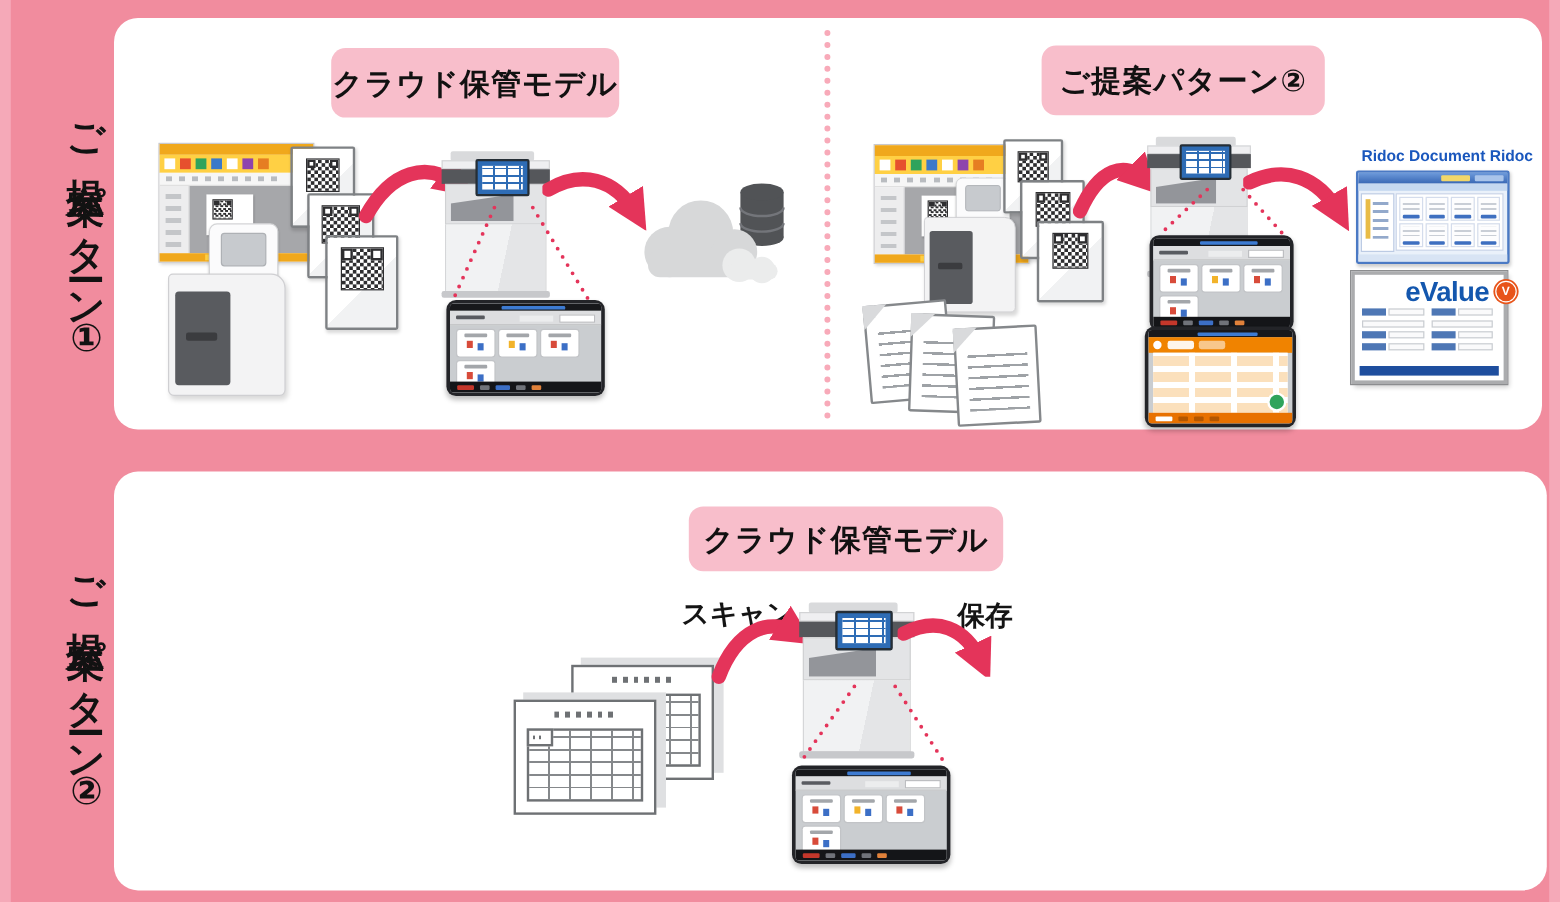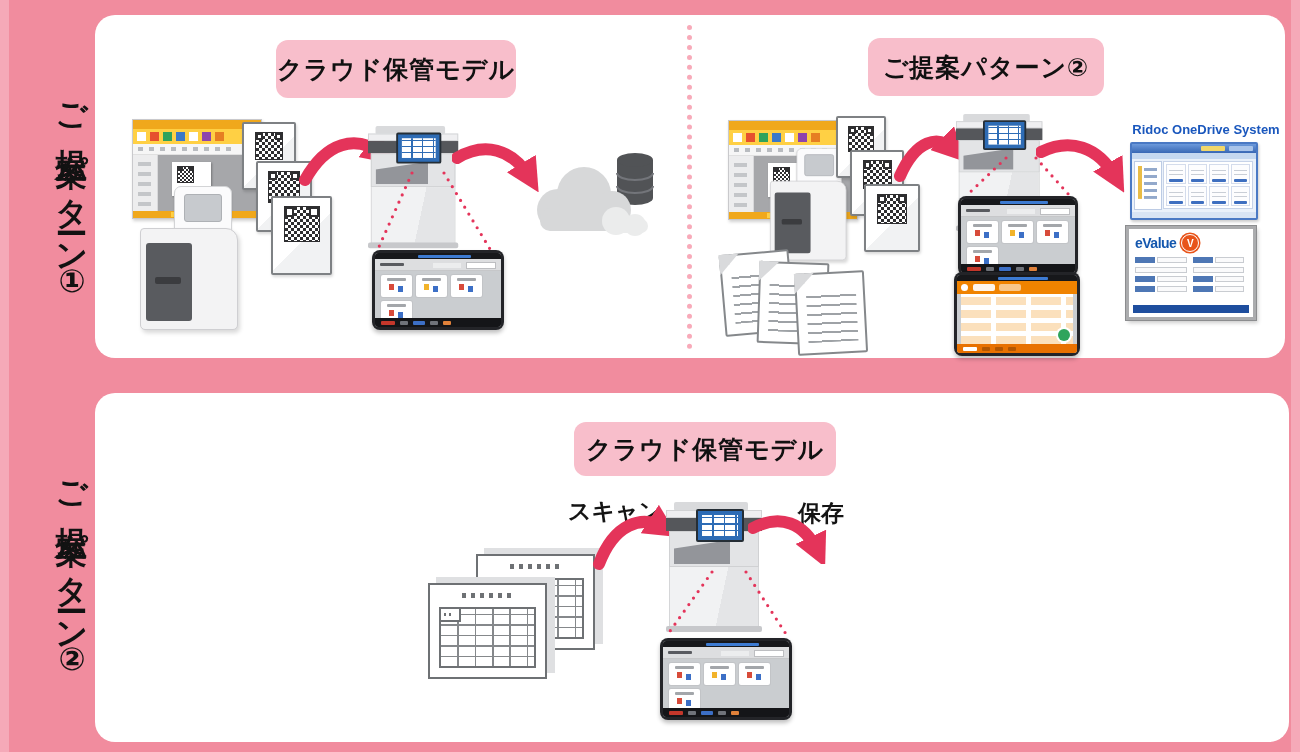--- a/index.html
+++ b/index.html
@@ -157,21 +157,21 @@
   .rd .mm i::before{content:"";position:absolute;left:2px;right:2px;top:2px;height:8px;
       background:repeating-linear-gradient(0deg,#C9CED6 0 1.5px,transparent 1.5px 4px);}
   .rd .mm i::after{content:"";position:absolute;left:2px;right:2px;bottom:1.5px;height:2.5px;
       background:#3E6FC0;border-radius:1px;}
   .rd .st{position:absolute;left:0;right:0;bottom:0;height:6px;background:#D8E4F4;}
 
   
   .ev{position:absolute;width:130px;height:94px;background:#fff;border:3px solid #ABACAE;
       box-shadow:0 0 0 1px #8C8D8F,2px 3px 4px rgba(0,0,0,.2);box-sizing:border-box;}
   .ev .ehd{position:absolute;left:6px;top:3px;height:22px;display:flex;align-items:center;gap:5px;}
-  .ev .brand{font-size:14px;font-weight:bold;color:var(--evalue_blue,#1457AE);letter-spacing:-.5px;}
+  .ev .brand{font-size:23px;font-weight:bold;color:var(--evalue_blue,#1457AE);letter-spacing:-.5px;margin-left:36px;}
   .ev .vmark{width:16px;height:16px;border-radius:50%;background:var(--evalue_orange,#E8541A);color:#fff;
       font-size:10px;font-weight:bold;display:flex;align-items:center;justify-content:center;
       border:1.5px solid #fff;box-shadow:0 0 0 1.5px var(--evalue_orange,#E8541A);}
   .ev .form{position:absolute;left:6px;right:6px;top:28px;bottom:15px;display:flex;flex-wrap:wrap;
       column-gap:6px;align-content:flex-start;}
   .evr{flex:0 0 46%;height:6px;margin-bottom:3.5px;display:flex;gap:2px;}
   .evr b{width:20px;background:#2F5FA8;opacity:.85;}
   .evr i{flex:1;border:1px solid #C9CCD1;background:#FAFAFB;}
   .ev .ft{position:absolute;left:4px;right:4px;bottom:4px;height:8px;background:#1E4E9E;}
 
@@ -388,21 +388,21 @@
           <i></i>
           <i></i>
         </div>
     </div>
   </div>
 
   <svg class="abs" style="left:1036px;top:136px" width="92" height="58" viewBox="0 0 92 58">
     <path d="M5,16 C34,2 62,10 80,42" fill="none" style="stroke:var(--arrow_red,#E4345A)" stroke-width="12" stroke-linecap="round" marker-end="url(#ah)"></path>
   </svg>
 
-  <div class="rdtitle" style="left:1118px;top:122px;width:176px">Ridoc OneDrive System</div>
+  <div class="rdtitle" style="left:1118px;top:122px;width:176px">Ridoc Document Ridoc</div>
 
   <div class="rd" style="left:1130px;top:142px">
     <div class="tb"></div>
     <div class="mn"></div>
     <div class="sd"></div>
     <div class="mm">
       <i></i>
         <i></i>
         <i></i>
         <i></i>

